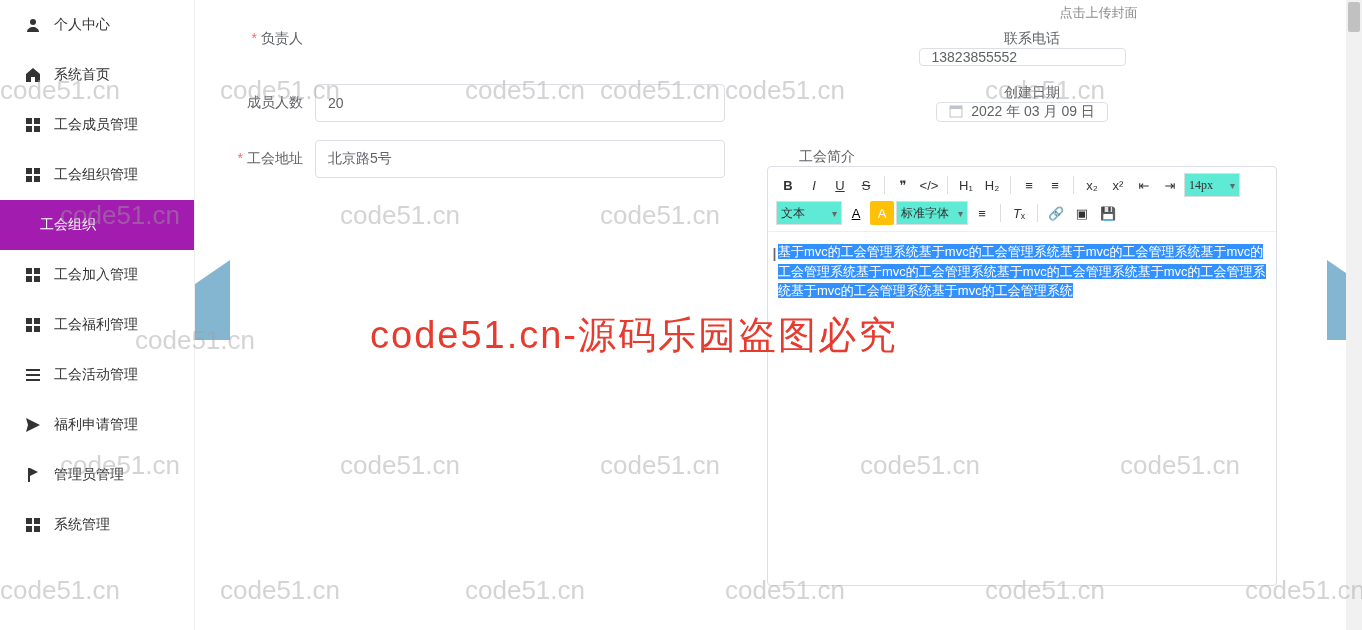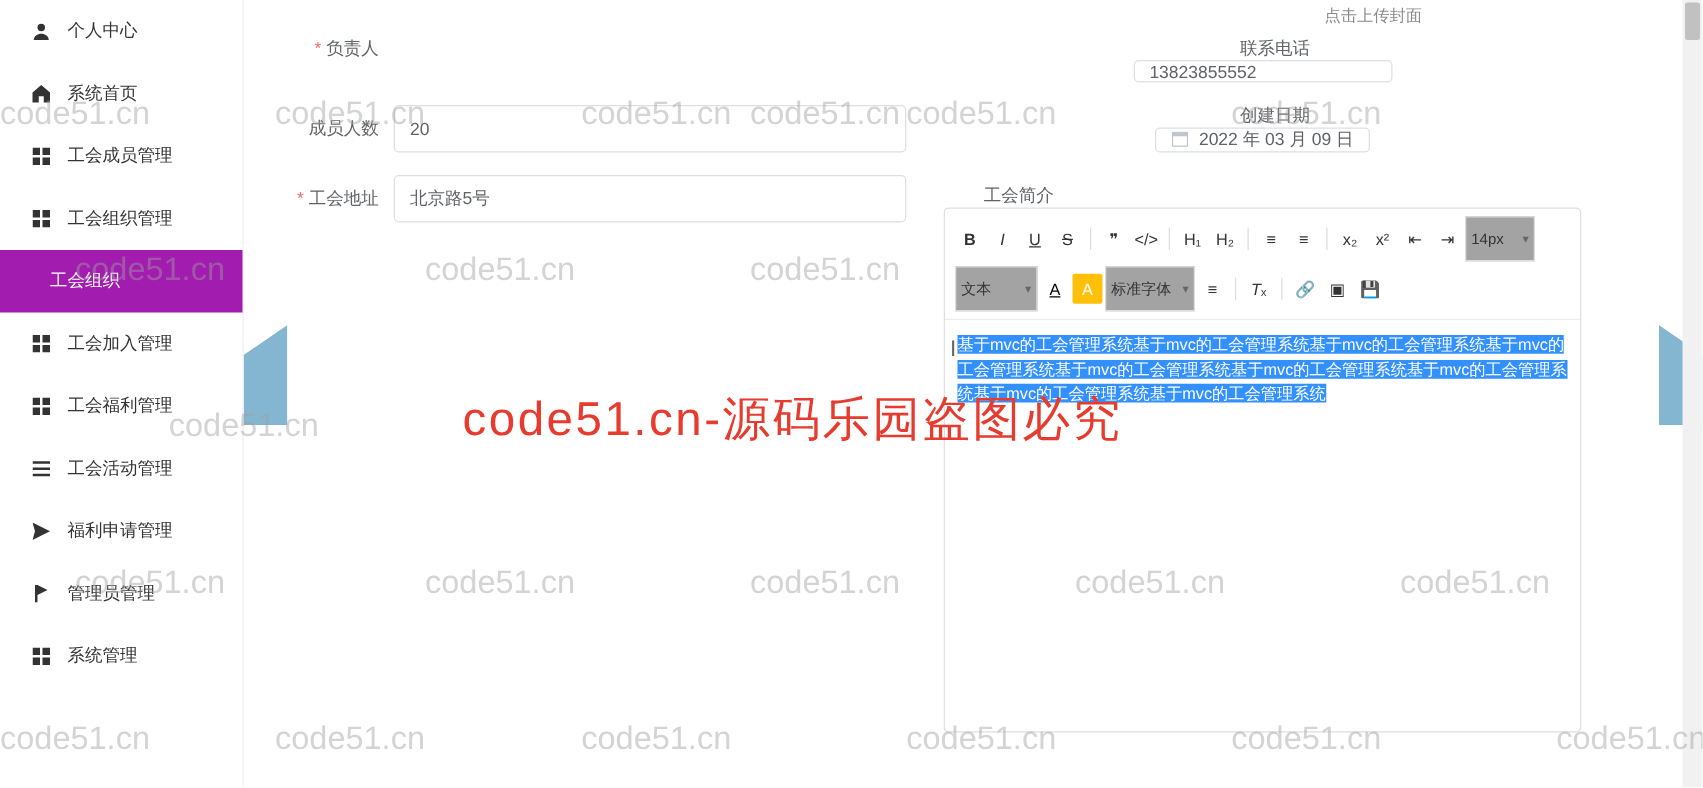--- a/index.html
+++ b/index.html
@@ -5,34 +5,34 @@
 * { margin: 0; padding: 0; box-sizing: border-box; }
 body { font-family: "Microsoft YaHei", Arial, sans-serif; font-size: 14px; color: #333; background: #fff; width: 1362px; height: 630px; overflow: hidden; position: relative; }
 .container { display: flex; height: 100%; }
 .sidebar { width: 195px; background: #fff; border-right: 1px solid #eee; height: 100%; }
 .sidebar-item { display: flex; align-items: center; padding: 16px 24px; cursor: pointer; color: #333; font-size: 14px; }
 .sidebar-item.active { background: #a21caf; color: #fff; }
 .sidebar-item.sub { padding-left: 40px; }
 .sidebar-item .icon { width: 18px; height: 18px; margin-right: 12px; display: inline-flex; align-items: center; justify-content: center; }
 .main { flex: 1; padding: 0 20px; position: relative; overflow: auto; }
 .upload-hint { text-align: center; color: #8a8a8a; font-size: 13px; margin: 4px 0 8px 640px; }
-.form-row { display: flex; margin-bottom: 18px; align-items: flex-start; }
+.form-row { display: flex; margin-bottom: 18px; align-items: flex-start; gap: 12px; }
 .form-col { display: flex; align-items: center; }
 .form-col.left { width: 510px; }
 .form-col.right { width: 510px; margin-left: 30px; flex-direction: column; }
 .label { width: 100px; text-align: right; padding-right: 12px; color: #606266; font-size: 14px; }
 .label .req { color: #f56c6c; margin-right: 4px; }
 .input { flex: 1; height: 38px; border: 1px solid #dcdfe6; border-radius: 4px; padding: 0 12px; font-size: 14px; color: #606266; background: #fff; outline: none; }
 .date-input { flex: 1; height: 38px; border: 1px solid #dcdfe6; border-radius: 4px; padding: 0 12px; display: flex; align-items: center; background: #fff; color: #606266; justify-content: space-between; }
 .date-input .cal-icon { margin-right: 8px; color: #c0c4cc; }
 .editor-wrap { flex: 1; border: 1px solid #dcdfe6; border-radius: 4px; background: #fff; min-height: 420px; display: flex; flex-direction: column; }
 .editor-toolbar { border-bottom: 1px solid #eee; padding: 6px 8px; display: flex; flex-wrap: wrap; gap: 4px 2px; align-items: center; }
 .tb-btn { min-width: 24px; height: 24px; display: inline-flex; align-items: center; justify-content: center; cursor: pointer; color: #333; font-size: 13px; border-radius: 2px; padding: 0 2px; }
 .tb-sep { width: 1px; height: 18px; background: #ddd; margin: 0 4px; }
-.tb-select { height: 36px; border: 1px solid #ddd; font-size: 12px; padding: 0 18px 0 4px; background: #a3a3a3; position: relative; display: inline-flex; align-items: center; cursor: pointer; }
+.tb-select { height: 24px; border: 1px solid #ddd; font-size: 12px; padding: 0 18px 0 4px; background: #5eead4; position: relative; display: inline-flex; align-items: center; cursor: pointer; font-family: Liberation Serif, serif; }
 .tb-select::after { content: '▾'; position: absolute; right: 4px; font-size: 10px; color: #666; }
 .editor-content { flex: 1; padding: 10px; font-size: 13px; line-height: 1.5; overflow: auto; position: relative; }
 .editor-content .highlighted { background: #3390ff; color: #fff; }
 .text-cursor { position: absolute; left: 4px; top: 10px; font-size: 18px; color: #666; }
 .watermark { position: absolute; color: rgba(160,160,160,0.45); font-size: 26px; pointer-events: none; z-index: 1; }
 .big-watermark { position: absolute; color: #e63b2e; font-size: 38px; pointer-events: none; z-index: 2; left: 370px; top: 310px; letter-spacing: 2px; }
 .deco-shape { position: absolute; background: #6fa8c9; opacity: 0.85; }
 .scrollbar-track { position: absolute; right: 0; top: 0; width: 16px; height: 100%; background: #f1f1f1; }
 .scrollbar-thumb { position: absolute; right: 2px; top: 2px; width: 12px; height: 30px; background: #c1c1c1; border-radius: 2px; }
 </style>

